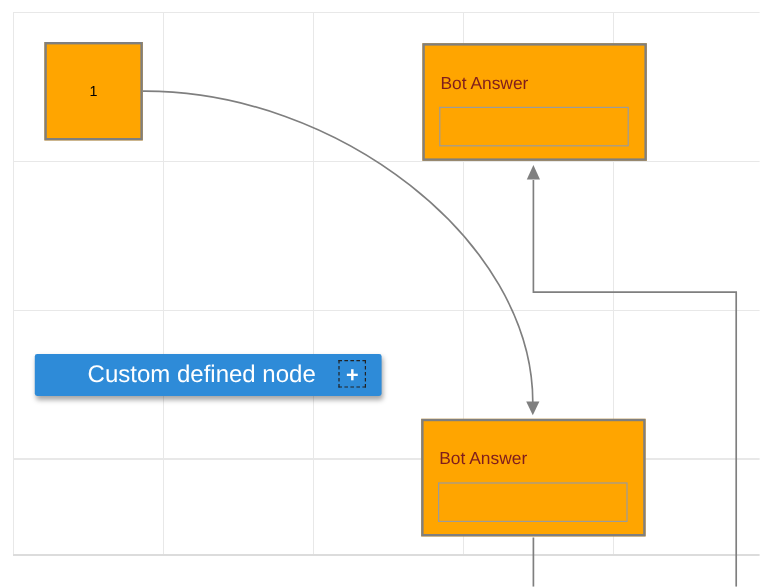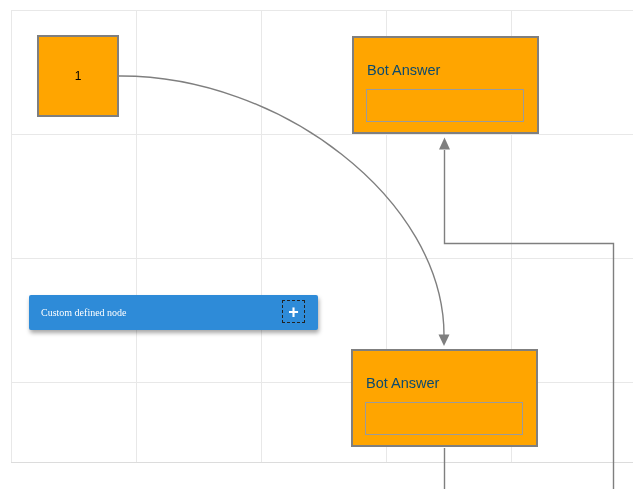--- a/index.html
+++ b/index.html
@@ -9,30 +9,30 @@
   .stage svg{position:absolute;left:0;top:0;}
 
   
   .node{position:absolute;box-sizing:border-box;background:#FFA500;border:2px solid #7f7f7f;}
   .square-node{left:37px;top:35px;width:82px;height:82px;
                display:flex;align-items:center;justify-content:center;
                font-size:12px;color:#000;}
   .bot-node{width:187px;height:98px;}
   .bot-node.top{left:352px;top:36px;}
   .bot-node.bottom{left:351px;top:349px;}
-  .bot-title{position:absolute;left:13px;top:24px;font-size:14.5px;color:#0c4a6e;white-space:nowrap;}
+  .bot-title{position:absolute;left:13px;top:24px;font-size:14.5px;color:#7f1d1d;white-space:nowrap;}
   .bot-input{position:absolute;left:12px;top:51px;width:156px;height:31px;
              border:1px solid #9b9b9b;background:transparent;}
 
   
   .custom-node{position:absolute;left:29px;top:295px;width:289px;height:35px;
                box-sizing:border-box;background:#2E8BD8;border-radius:2px;
                display:flex;align-items:center;
                box-shadow:1px 3px 4px rgba(0,0,0,0.35);}
-  .custom-label{color:#ffffff;font-size:10px;padding-left:12px;white-space:nowrap;font-family:Liberation Serif, serif;}
+  .custom-label{color:#ffffff;font-size:20px;padding-left:44px;white-space:nowrap;}
   .add-port{position:absolute;right:13px;top:5px;width:21px;height:21px;
             border:1px dashed #222;display:flex;align-items:center;justify-content:center;
             color:#ffffff;font-size:18px;font-weight:bold;line-height:1;}
 </style>
 </head>
 <body>
 
 <div class="stage">
 
   <svg width="633" height="489" viewBox="0 0 633 489">

